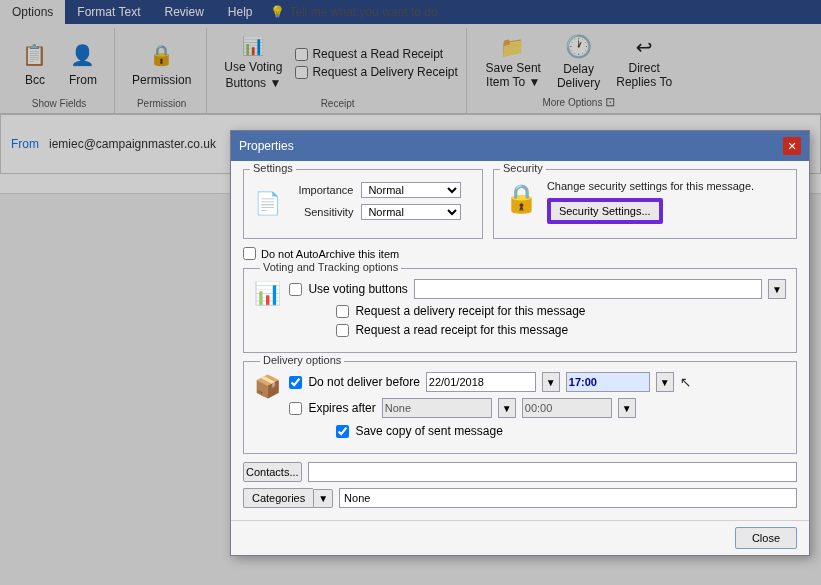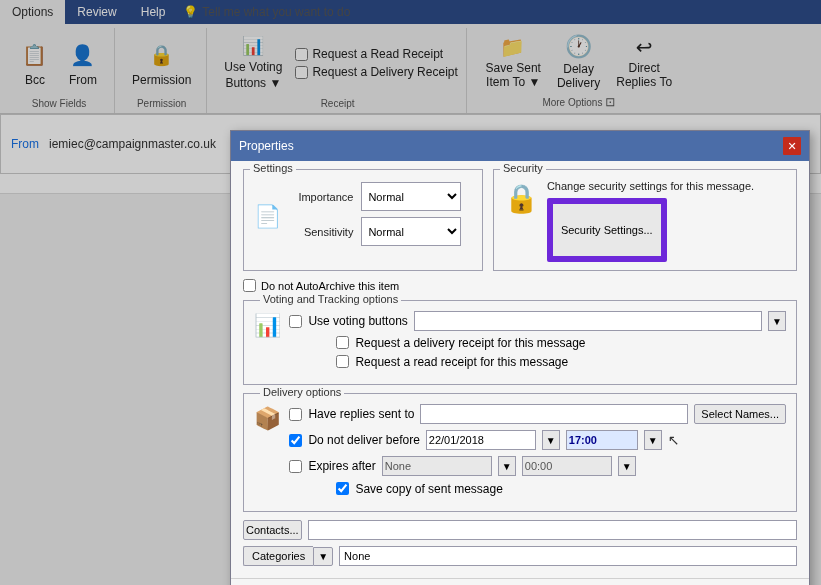--- a/index.html
+++ b/index.html
@@ -193,21 +193,21 @@
 
     .settings-row {
       display: flex;
       align-items: center;
       gap: 8px;
       margin-bottom: 6px;
     }
     .settings-label { font-size: 11px; color: #222; width: 68px; text-align: right; }
 
     select.small-select {
-      height: 29px;
+      height: 16px;
       border: 1px solid #9999aa;
       background: white;
       font-size: 11px;
       padding: 0 2px;
       width: 100px;
       cursor: pointer;
     }
 
     .security-content {
       display: flex;
@@ -215,23 +215,23 @@
       gap: 8px;
       padding-top: 4px;
     }
     .security-icon {
       font-size: 28px;
       color: #999;
       margin-top: 2px;
     }
     .security-text { font-size: 11px; color: #222; margin-bottom: 6px; }
     .security-btn {
-      padding: 20px 8px;
-      background: #e8e8e8;
-      border: 6px solid #6d28d9;
+      padding: 3px 8px;
+      background: #e8e8e8;
+      border: 4px solid #6d28d9;
       cursor: pointer;
       font-size: 11px;
       border-radius: 2px;
       text-align: right;
     }
 
     .autoarchive-row {
       display: flex;
       align-items: center;
       gap: 5px;
@@ -252,21 +252,21 @@
       top: -8px;
       left: 16px;
       background: #f5f5f5;
       padding: 0 3px;
       font-size: 11px;
       color: #333;
     }
 
     .checkbox-row {
       display: flex;
-      align-items: flex-start;
+      align-items: flex-end;
       gap: 6px;
       margin-bottom: 5px;
       font-size: 11px;
       padding-left: 47px;
     }
 
     .voting-row {
       display: flex;
       align-items: center;
       gap: 6px;
@@ -330,21 +330,21 @@
       font-size: 11px;
       padding: 0 2px;
       width: 110px;
     }
     .time-input {
       height: 20px;
       border: 1px solid #9999aa;
       background: #dce8ff;
       font-size: 11px;
       padding: 0 2px;
-      width: 72px;
+      width: 84px;
       font-weight: bold;
       color: #00008b;
     }
     .dropdown-btn-small {
       width: 18px;
       height: 20px;
       border: 1px solid #9999aa;
       background: #e8e8e8;
       cursor: pointer;
       display: flex;
@@ -457,20 +457,21 @@
       font-size: 11px;
     }
 
     .cursor-arrow { font-size: 14px; color: #333; }
   </style>
 </head>
 <body>
 
 <div class="ribbon-tabs">
   <button class="ribbon-tab active">Options</button>
+  <button class="ribbon-tab">Format Text</button>
   <button class="ribbon-tab">Review</button>
   <button class="ribbon-tab">Help</button>
   <div class="tell-me-bar">
     <span>💡</span>
     <span>Tell me what you want to do</span>
   </div>
 </div>
 
 <div class="ribbon-content">
 
@@ -623,26 +624,20 @@
           </div>
         </div>
       </div>
 
       <div class="full-section">
         <span class="full-section-title">Delivery options</span>
         <div style="display:flex; align-items:flex-start; gap:8px; margin-top:4px;">
           <span style="font-size:22px; color:#555; margin-top:2px;">📦</span>
           <div style="flex:1;">
 
-            <div class="delivery-row">
-              <input type="checkbox" style="">
-              <span>Have replies sent to</span>
-              <input type="text" class="replies-input" value="" style="">
-              <button class="select-names-btn">Select Names...</button>
-            </div>
 
             <div class="delivery-row">
               <input type="checkbox" checked="" style="">
               <span>Do not deliver before</span>
               <input type="text" class="date-input" value="22/01/2018" style="">
               <button class="dropdown-btn-small">▼</button>
               <input type="text" class="time-input" value="17:00" style="">
               <button class="dropdown-btn-small">▼</button>
               <span class="cursor-arrow">↖</span>
             </div>

